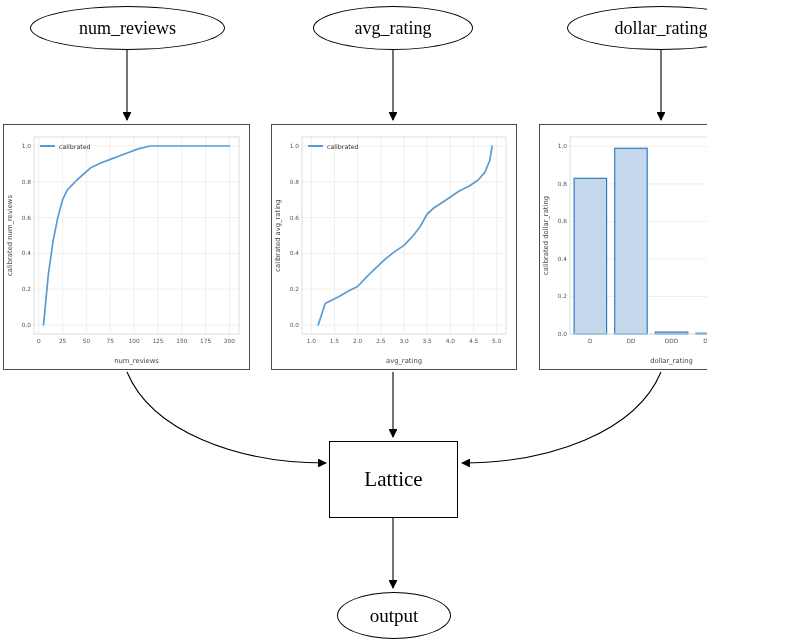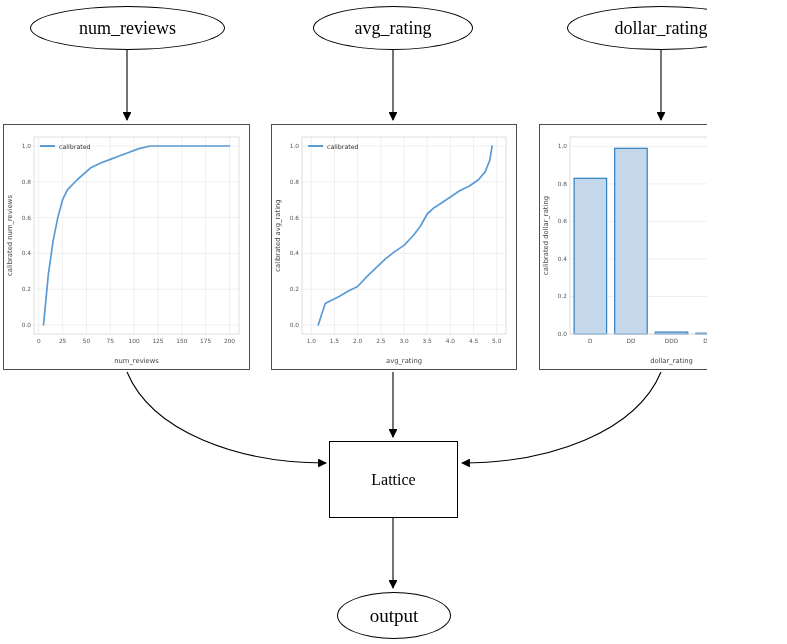--- a/index.html
+++ b/index.html
@@ -24,21 +24,21 @@
     justify-content: center;
     background: #ffffff;
     border: 1.2px solid #000000;
     box-sizing: border-box;
     color: #000000;
   }
   .node.ellipse { border-radius: 50%; }
   .node.box { border-radius: 0; }
   .node-label { white-space: nowrap; }
   .lbl-top { font-size: 18px; }
-  .lbl-lattice { font-size: 16px; }
+  .lbl-lattice { font-size: 21px; }
   .lbl-output { font-size: 19px; }
   .panel {
     position: absolute;
     background: #ffffff;
     border: 1.5px solid #4d4d4d;
     box-sizing: border-box;
   }
   .panel svg { display: block; }
   svg text { font-family: "DejaVu Sans", sans-serif; }
 </style>

